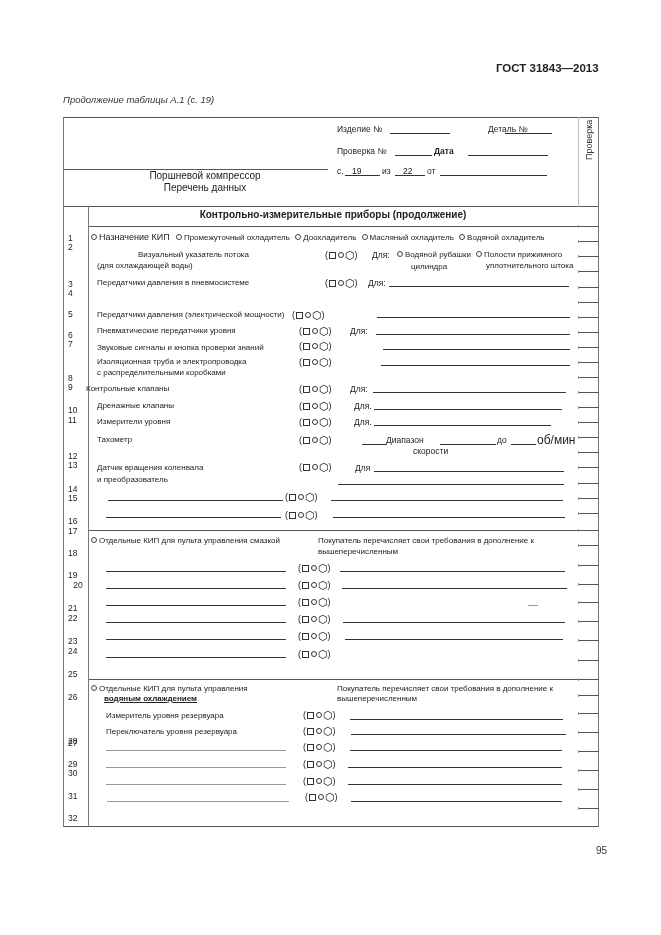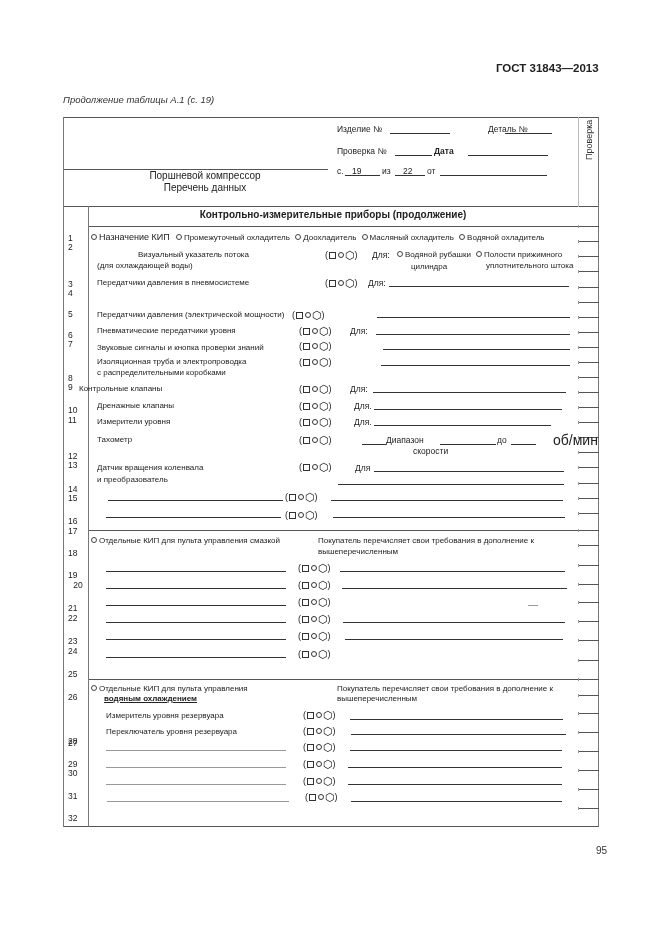--- a/index.html
+++ b/index.html
@@ -187,21 +187,21 @@
 
 <div class="t" style="left:97px;top:343px;">Звуковые сигналы и кнопка проверки знаний</div>
 <div class="sym" style="left:299px;top:341px;"><span>(</span><span class="sq"></span><span class="ci"></span><span class="hx">⬡</span><span>)</span></div>
 <div class="fill" style="left:383px;top:349px;width:187px;"></div>
 
 <div class="t" style="left:97px;top:357px;">Изоляционная труба и электропроводка</div>
 <div class="t" style="left:97px;top:368px;">с распределительными коробками</div>
 <div class="sym" style="left:299px;top:357px;"><span>(</span><span class="sq"></span><span class="ci"></span><span class="hx">⬡</span><span>)</span></div>
 <div class="fill" style="left:381px;top:365px;width:189px;"></div>
 
-<div class="t" style="left:79px;top:384px;">Контрольные клапаны</div>
+<div class="t" style="left:86px;top:384px;">Контрольные клапаны</div>
 <div class="sym" style="left:299px;top:384px;"><span>(</span><span class="sq"></span><span class="ci"></span><span class="hx">⬡</span><span>)</span></div>
 <div class="t" style="left:350px;top:384px;font-size:8.5px;">Для:</div>
 <div class="fill" style="left:373px;top:392px;width:193px;"></div>
 
 <div class="t" style="left:97px;top:401px;">Дренажные клапаны</div>
 <div class="sym" style="left:299px;top:401px;"><span>(</span><span class="sq"></span><span class="ci"></span><span class="hx">⬡</span><span>)</span></div>
 <div class="t" style="left:354px;top:401px;font-size:8.5px;">Для.</div>
 <div class="fill" style="left:374px;top:409px;width:188px;"></div>
 
 <div class="t" style="left:97px;top:417px;">Измерители уровня</div>
@@ -210,21 +210,21 @@
 <div class="fill" style="left:374px;top:425px;width:177px;"></div>
 
 <div class="t" style="left:97px;top:435px;">Тахометр</div>
 <div class="sym" style="left:299px;top:435px;"><span>(</span><span class="sq"></span><span class="ci"></span><span class="hx">⬡</span><span>)</span></div>
 <div class="fill" style="left:362px;top:444px;width:24px;"></div>
 <div class="t" style="left:386px;top:435px;font-size:8.5px;">Диапазон</div>
 <div class="t" style="left:413px;top:446px;font-size:8.5px;">скорости</div>
 <div class="fill" style="left:440px;top:444px;width:56px;"></div>
 <div class="t" style="left:497px;top:435px;font-size:8.5px;">до</div>
 <div class="fill" style="left:511px;top:444px;width:25px;"></div>
-<div class="t" style="left:537px;top:435px;font-size:14px;margin-left:16px;">об/мин</div>
+<div class="t" style="left:537px;top:435px;font-size:12px;">об/мин</div>
 
 <div class="t" style="left:97px;top:463px;">Датчик вращения коленвала</div>
 <div class="t" style="left:97px;top:475px;">и преобразователь</div>
 <div class="sym" style="left:299px;top:462px;"><span>(</span><span class="sq"></span><span class="ci"></span><span class="hx">⬡</span><span>)</span></div>
 <div class="t" style="left:355px;top:463px;font-size:8.5px;">Для</div>
 <div class="fill" style="left:374px;top:471px;width:190px;"></div>
 <div class="fill" style="left:338px;top:484px;width:226px;"></div>
 
 <div class="fill" style="left:108px;top:500px;width:175px;"></div>
 <div class="sym" style="left:285px;top:492px;"><span>(</span><span class="sq"></span><span class="ci"></span><span class="hx">⬡</span><span>)</span></div>

